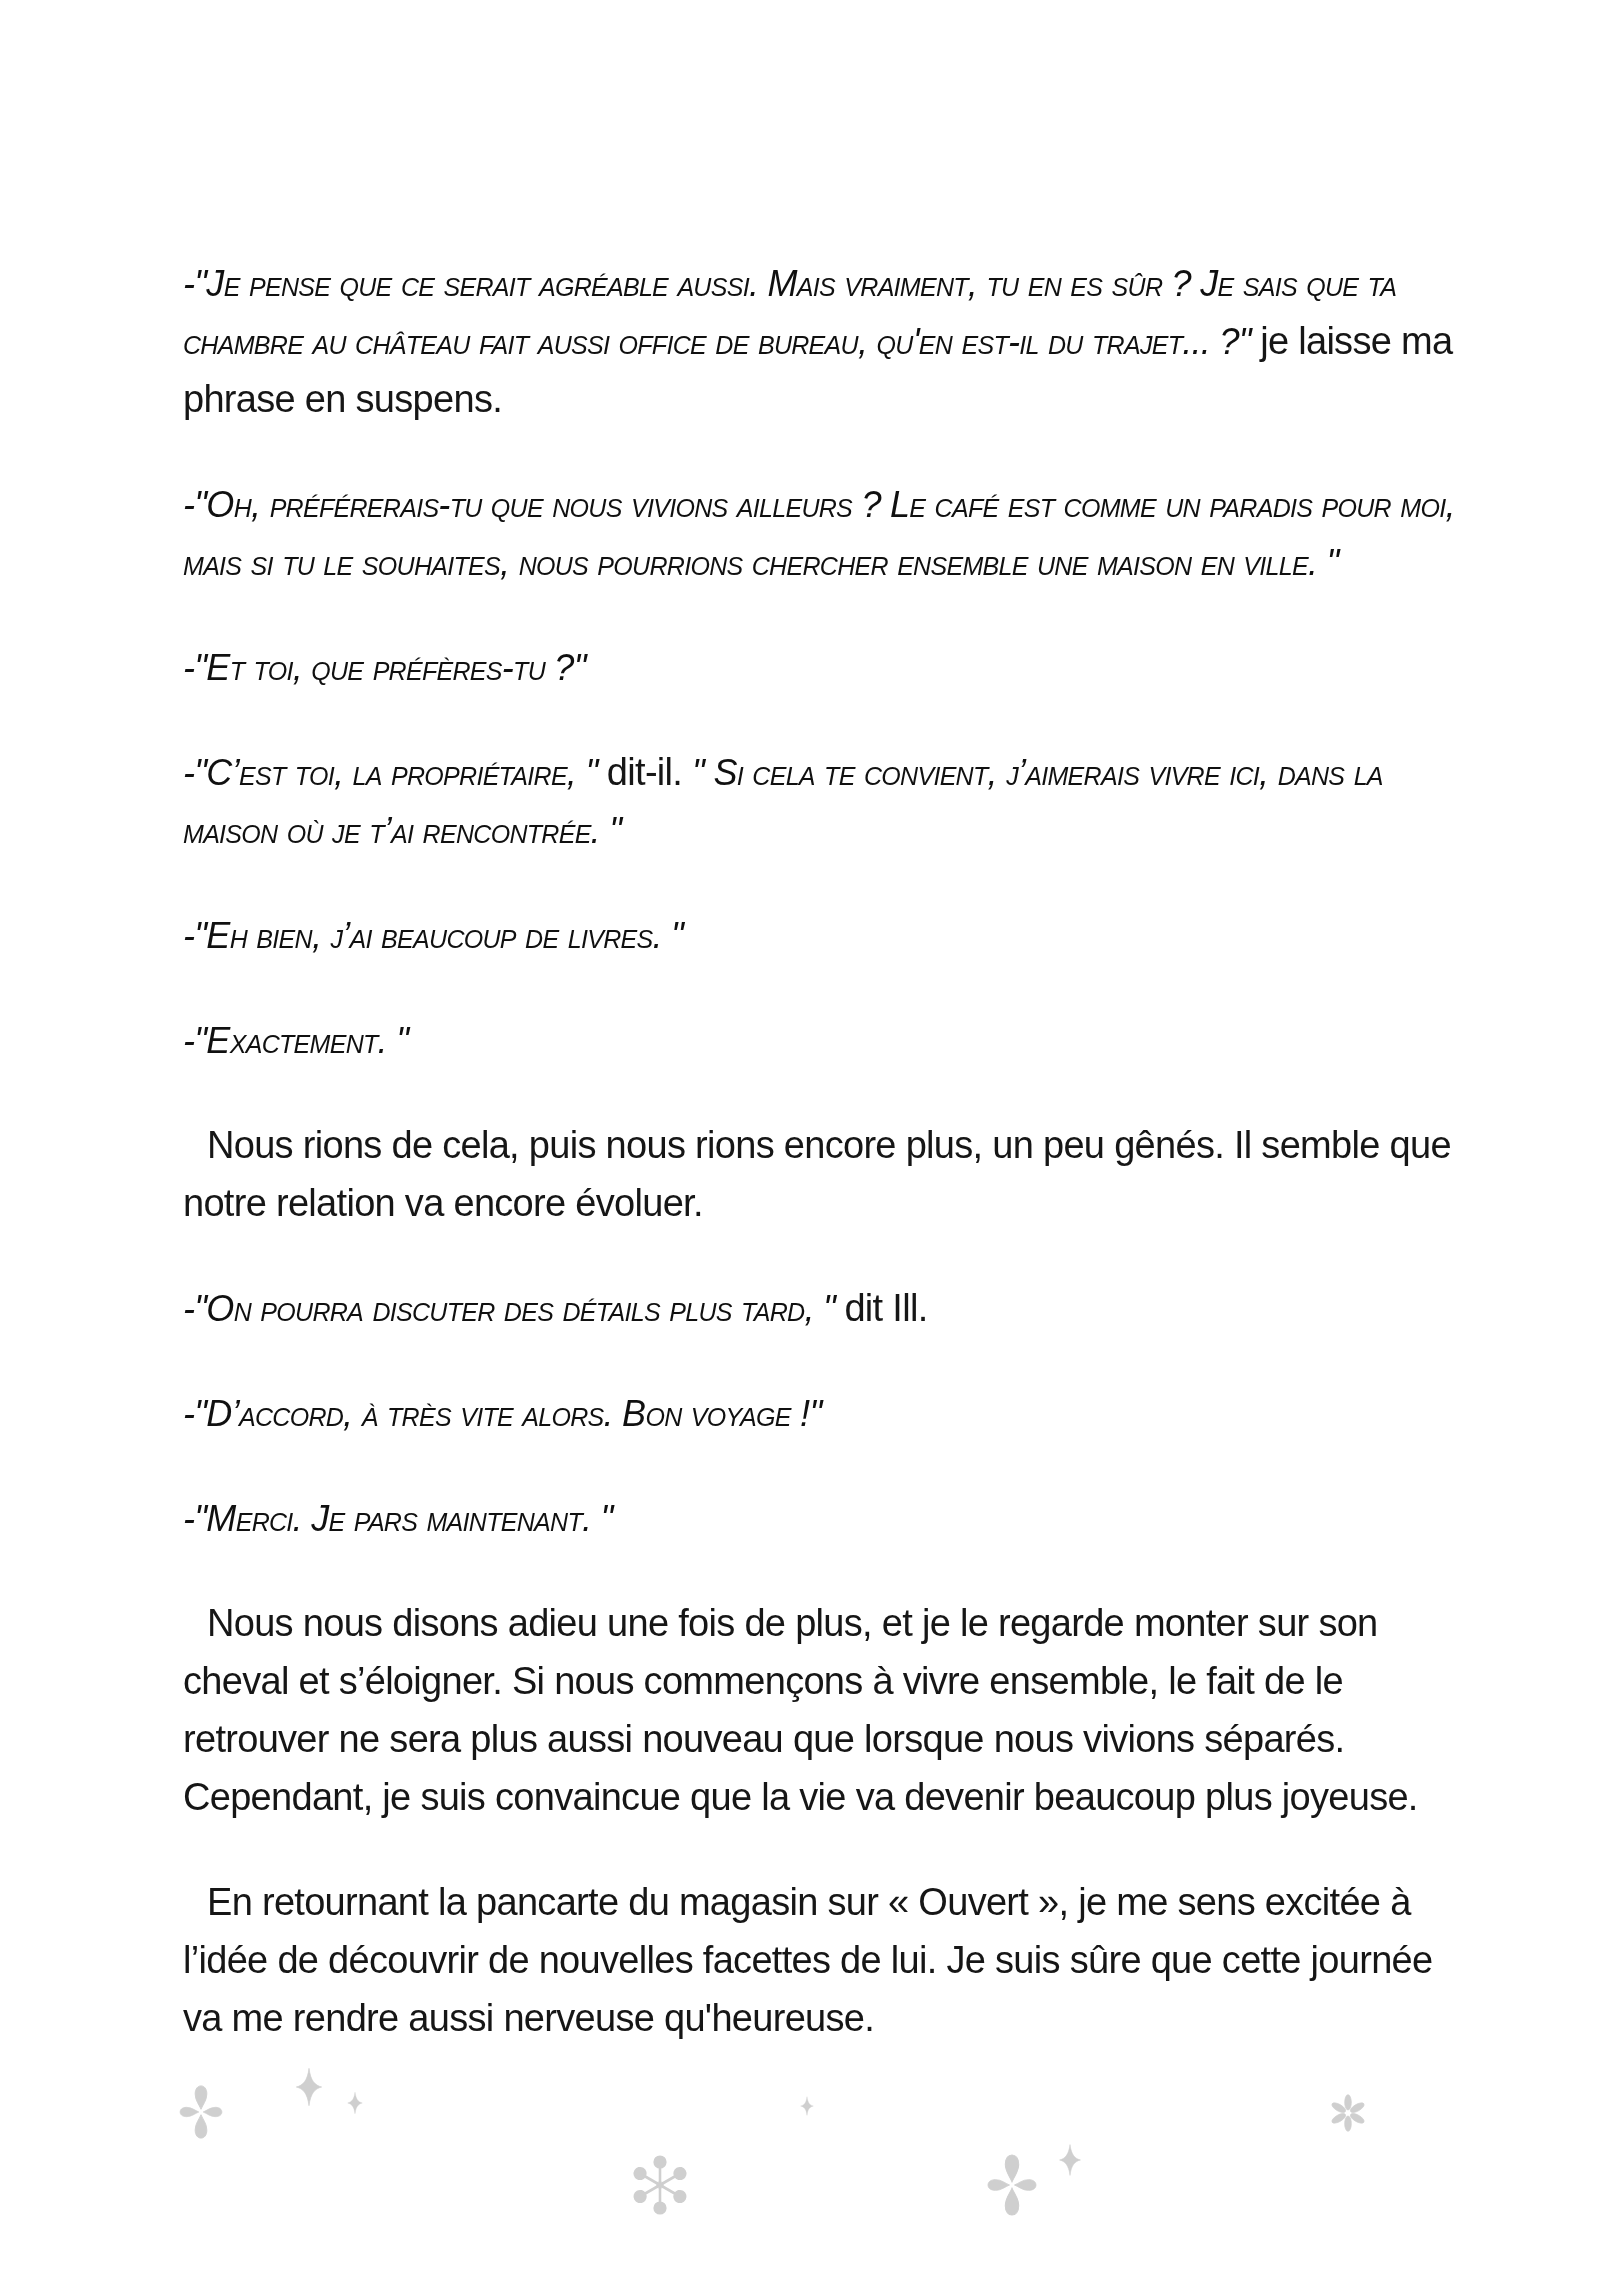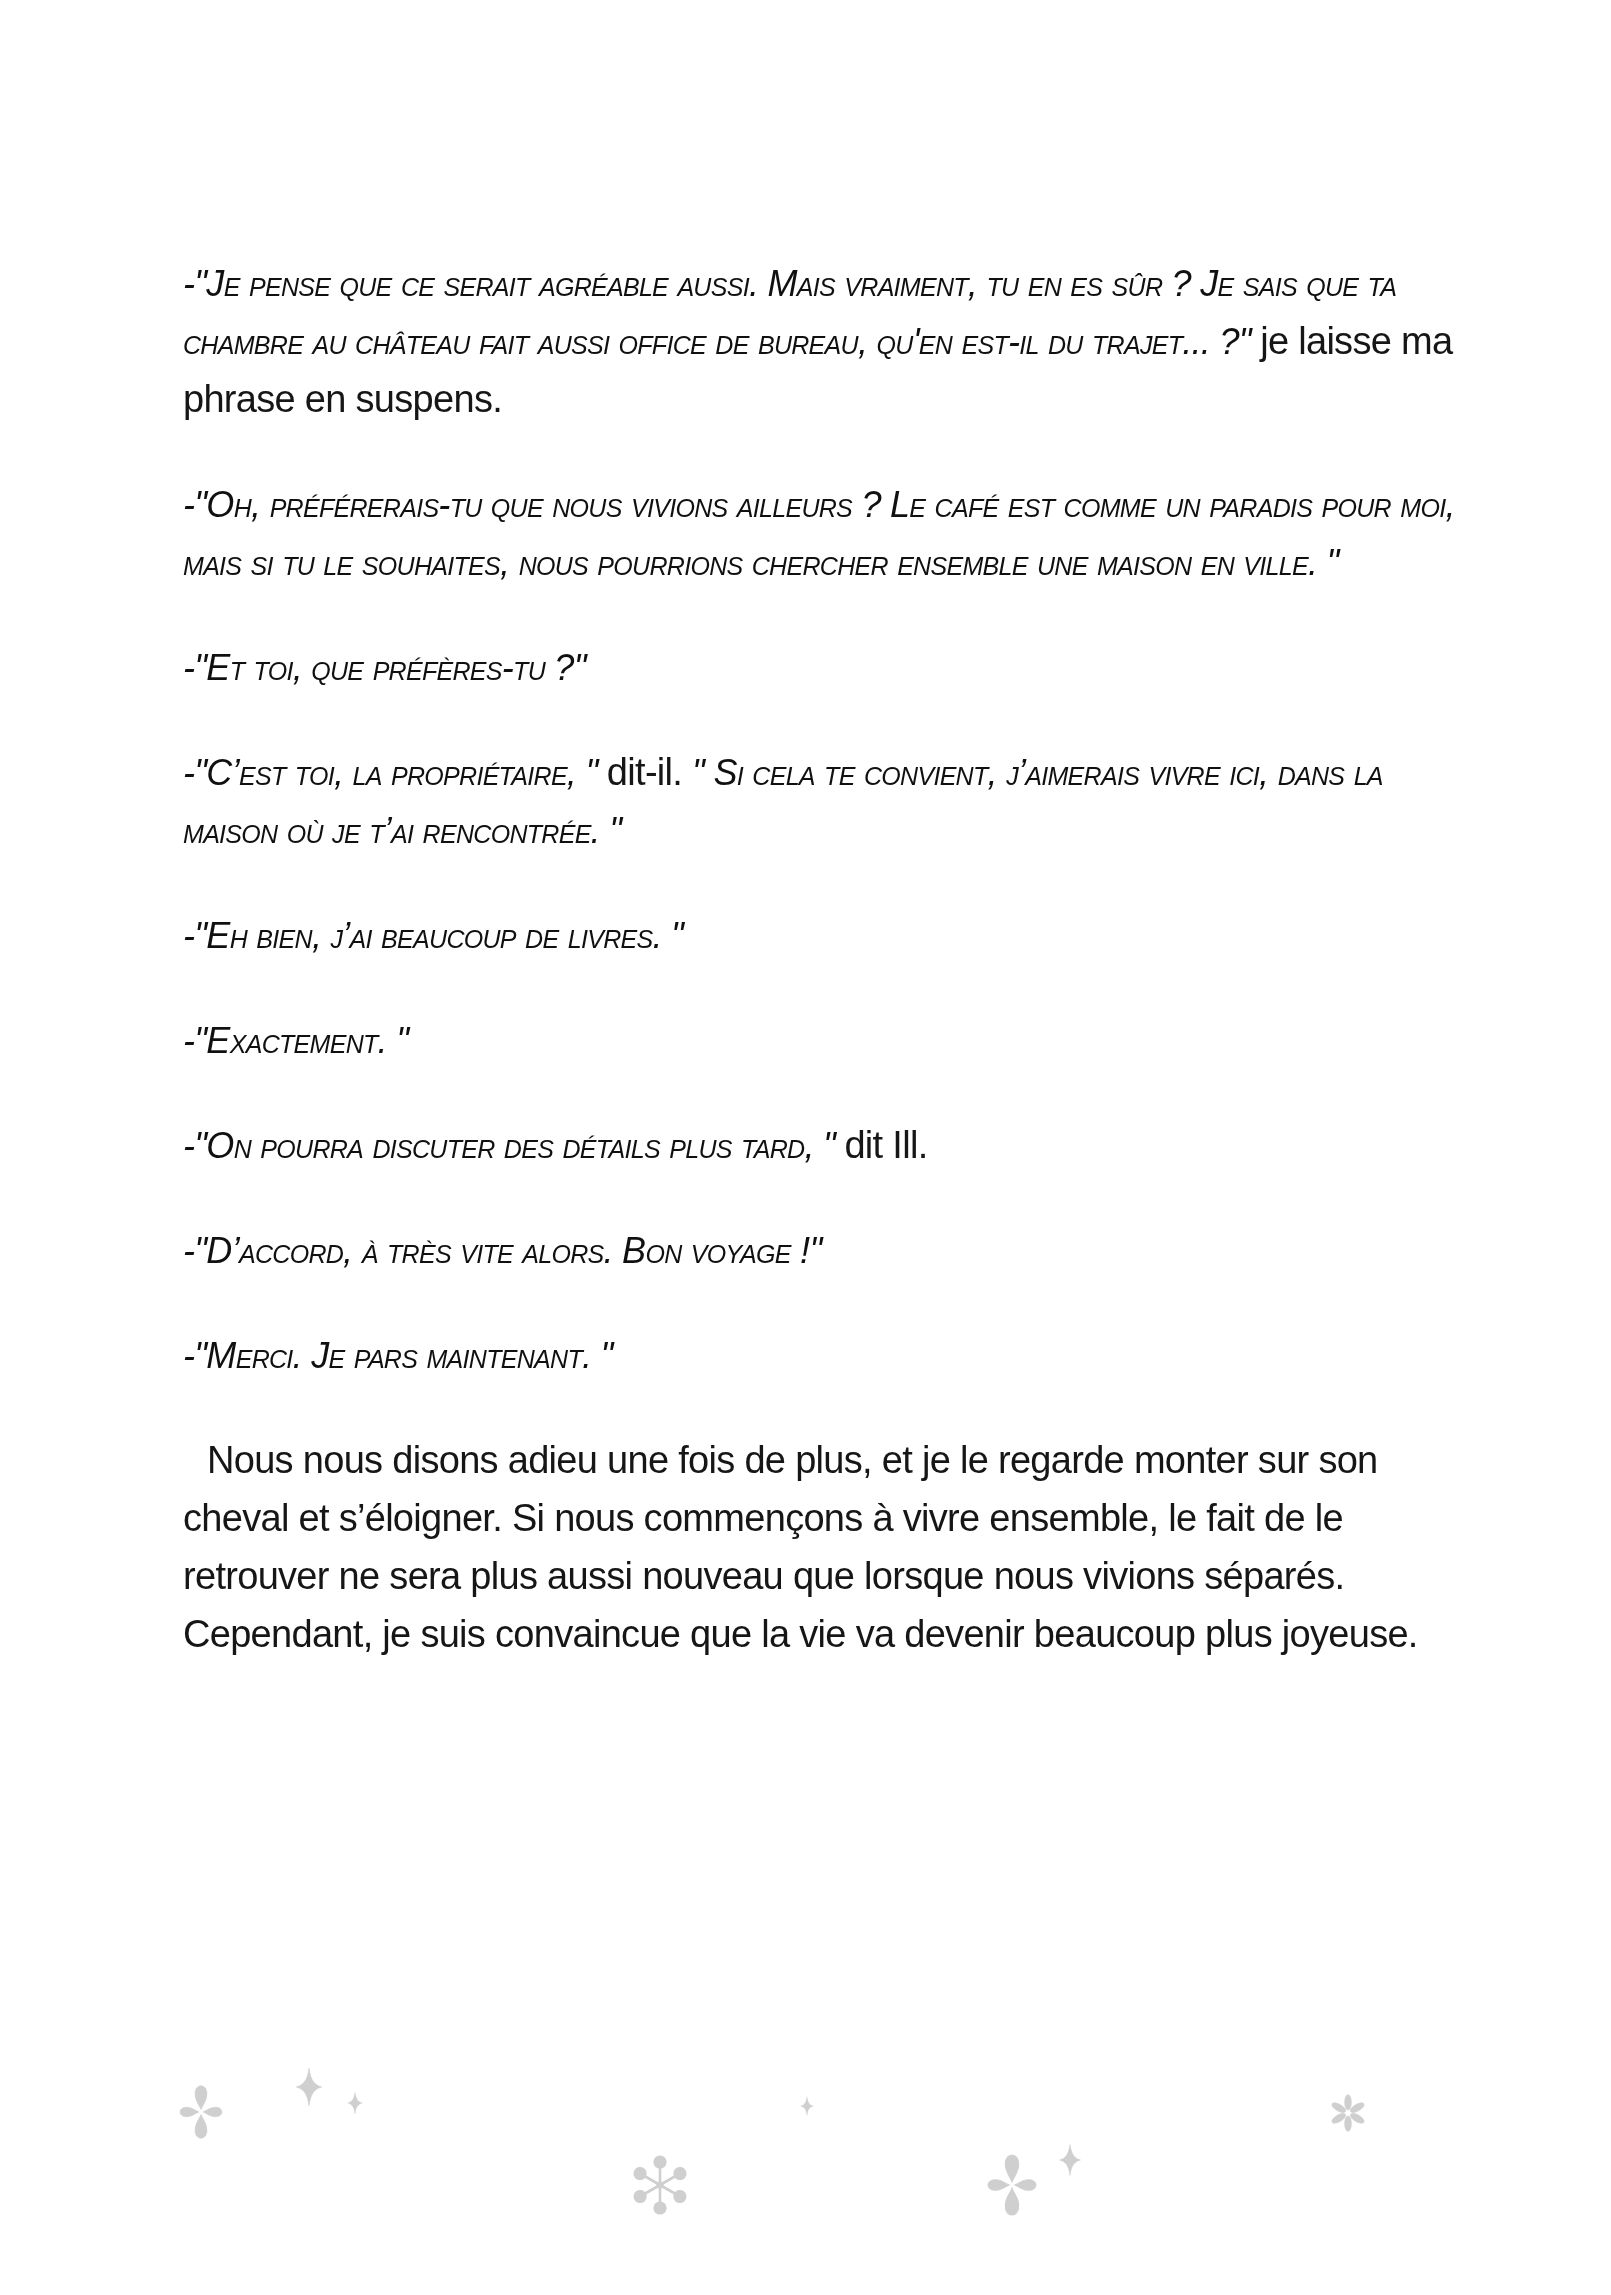--- a/index.html
+++ b/index.html
@@ -107,24 +107,26 @@
     </defs>
   </svg>
 
   <div class="content" id="content">
       <p class="para"><span class="dlg">-"Je pense que ce serait agréable aussi. Mais vraiment, tu en es sûr ? Je sais que ta chambre au château fait aussi office de bureau, qu'en est-il du trajet... ?" </span><span class="nar">je laisse ma phrase en suspens.</span></p>
       <p class="para"><span class="dlg">-"Oh, préférerais-tu que nous vivions ailleurs ? Le café est comme un paradis pour moi, mais si tu le souhaites, nous pourrions chercher ensemble une maison en ville. "</span></p>
       <p class="para"><span class="dlg">-"Et toi, que préfères-tu ?"</span></p>
       <p class="para"><span class="dlg">-"C’est toi, la propriétaire, " </span><span class="nar">dit-il. </span><span class="dlg">" Si cela te convient, j’aimerais vivre ici, dans la maison où je t’ai rencontrée. "</span></p>
       <p class="para"><span class="dlg">-"Eh bien, j’ai beaucoup de livres. "</span></p>
       <p class="para"><span class="dlg">-"Exactement. "</span></p>
+      <p class="para indent"><span class="nar">Nous rions de cela, puis nous rions encore plus, un peu gênés. Il semble que notre relation va encore évoluer.</span></p>
       <p class="para"><span class="dlg">-"On pourra discuter des détails plus tard, " </span><span class="nar">dit Ill.</span></p>
       <p class="para"><span class="dlg">-"D’accord, à très vite alors. Bon voyage !"</span></p>
       <p class="para"><span class="dlg">-"Merci. Je pars maintenant. "</span></p>
       <p class="para indent"><span class="nar">Nous nous disons adieu une fois de plus, et je le regarde monter sur son cheval et s’éloigner. Si nous commençons à vivre ensemble, le fait de le retrouver ne sera plus aussi nouveau que lorsque nous vivions séparés. Cependant, je suis convaincue que la vie va devenir beaucoup plus joyeuse.</span></p>
+      <p class="para indent"><span class="nar">En retournant la pancarte du magasin sur « Ouvert », je me sens excitée à l’idée de découvrir de nouvelles facettes de lui. Je suis sûre que cette journée va me rendre aussi nerveuse qu'heureuse.</span></p>
     </div>
 
   <div class="decorations" id="decorations">
       <svg class="deco" viewBox="-30 -30 60 60" width="54" height="54" style="left: 147px; top: 2058px; fill: rgb(207, 207, 207); stroke: rgb(207, 207, 207);">
         <use href="#sym-sparkle-cross"></use>
       </svg>
       <svg class="deco" viewBox="-30 -30 60 60" width="40" height="40" style="left: 269px; top: 2047px; fill: rgb(207, 207, 207); stroke: rgb(207, 207, 207);">
         <use href="#sym-sparkle-diamond"></use>
       </svg>
       <svg class="deco" viewBox="-30 -30 60 60" width="23" height="23" style="left: 332px; top: 2080px; fill: rgb(207, 207, 207); stroke: rgb(207, 207, 207);">

